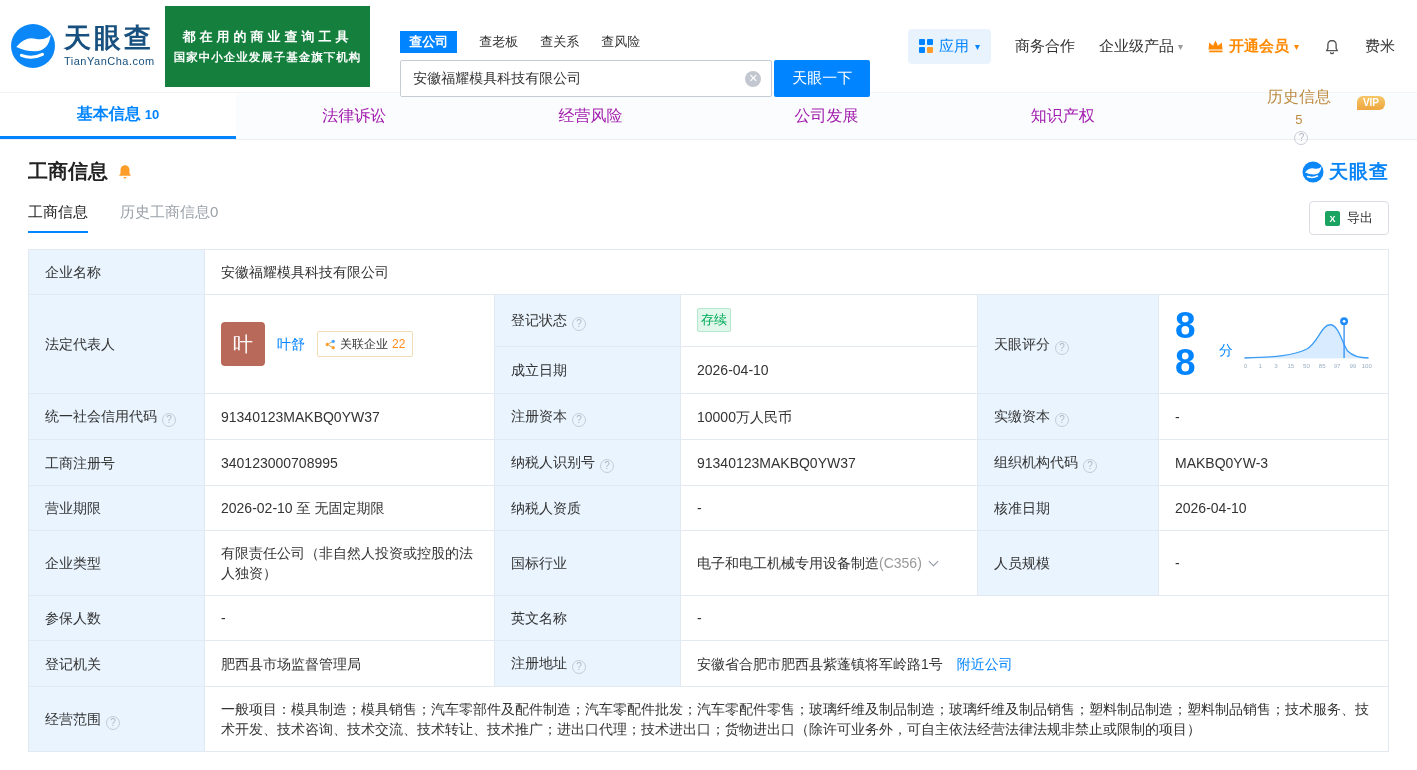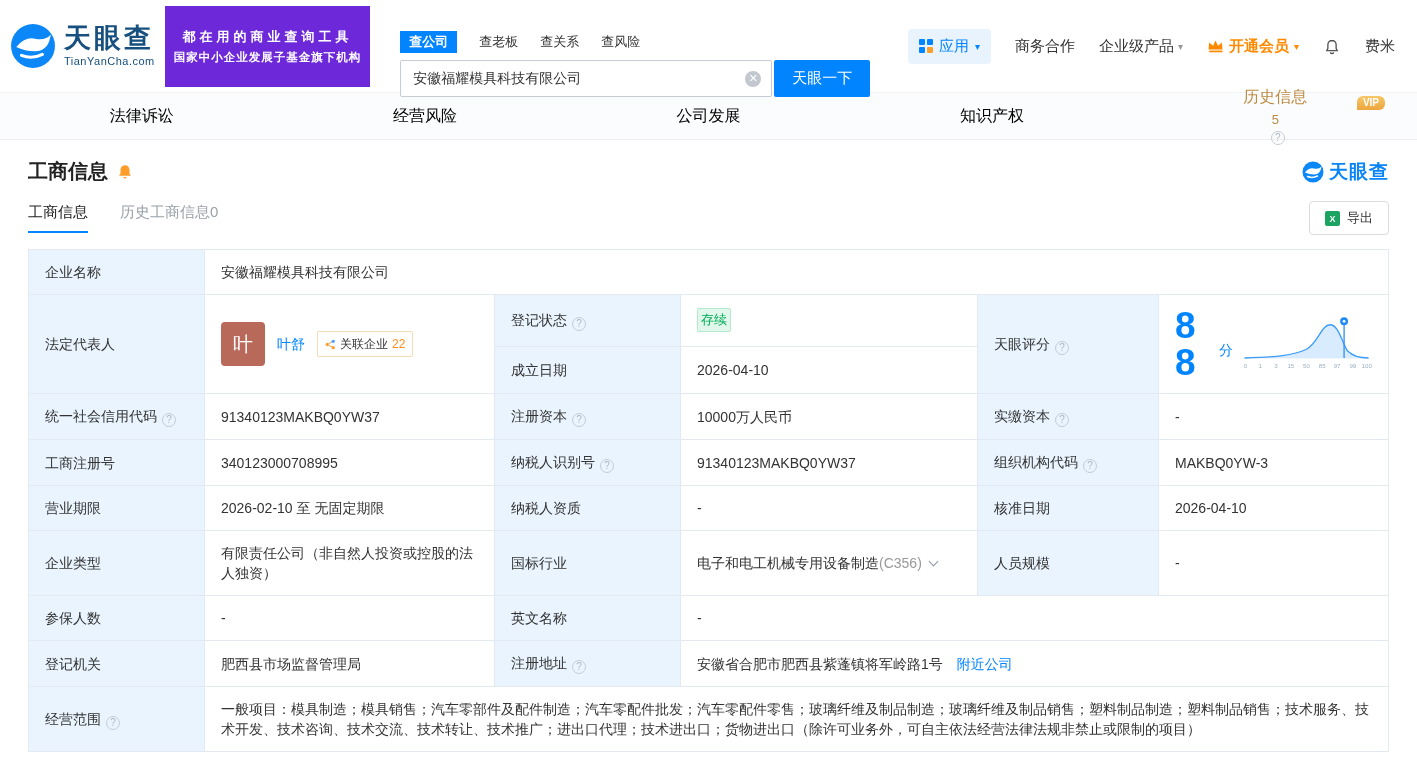--- a/index.html
+++ b/index.html
@@ -5,21 +5,21 @@
   * { margin:0; padding:0; box-sizing:border-box; }
   html,body { width:1417px; height:770px; overflow:hidden; }
   body { font-family:"Liberation Sans","DejaVu Sans",sans-serif; background:#fff; color:#333; }
 
   
   .topbar { display:flex; align-items:center; height:92px; padding:0 22px 0 10px; background:#fff; }
   .logo { display:flex; align-items:center; gap:8px; cursor:pointer; }
   .logo-text { display:flex; flex-direction:column; }
   .logo-title { font-size:27px; font-weight:bold; color:#17507e; letter-spacing:3px; line-height:1; }
   .logo-sub { font-size:11px; color:#17507e; margin-top:3px; letter-spacing:.5px; }
-  .banner { margin-left:10px; background:#6d28d9; color:#fff; padding:22px 9px; text-align:center; }
+  .banner { margin-left:10px; background:#15803d; color:#fff; padding:22px 9px; text-align:center; }
   .banner-line1 { font-size:13px; font-weight:bold; letter-spacing:4px; }
   .banner-line2 { font-size:11.5px; font-weight:bold; letter-spacing:1px; margin-top:4px; }
 
   .search-area { margin-left:30px;margin-top:36px; }
   .search-tabs { display:flex; align-items:center; gap:22px; margin-bottom:7px; }
   .stab { font-size:13px; color:#333; cursor:pointer; }
   .stab.active { background:#0084ff; color:#fff; padding:2px 9px; font-weight:bold; }
   .search-row { display:flex; }
   .search-box { position:relative; width:372px; height:37px; border:1px solid #c6ccd4; border-radius:2px; background:#fff; }
   .search-box input { width:100%; height:100%; border:none; outline:none; padding:0 36px 0 12px; font-size:14px; color:#333; background:transparent; }
@@ -29,21 +29,21 @@
   .top-nav { display:flex; align-items:center; gap:24px; margin-left:auto; }
   .nav-apps { display:flex; align-items:center; gap:6px; background:#e9f3fe; color:#0084ff; padding:8px 11px; border-radius:4px; font-size:15px; cursor:pointer; }
   .nav-item { font-size:15px; color:#333; cursor:pointer; display:flex; align-items:center; gap:4px; }
   .nav-vip { color:#ff8a00; font-size:15px; font-weight:bold; display:flex; gap:5px; align-items:center; cursor:pointer; }
   .caret { font-size:10px; color:#999; }
   .caret.blue { color:#0084ff; }
   .caret.orange { color:#ff8a00; }
 
   
   .main-tabs { display:flex; height:48px; background:#fbfcfd; border-top:1px solid #f1f3f5; border-bottom:1px solid #eceef1; }
-  .mtab { flex:1; display:flex; align-items:center; justify-content:center; font-size:16px; color:#000000; cursor:pointer; position:relative; gap:4px; }
+  .mtab { flex:1; display:flex; align-items:center; justify-content:center; font-size:16px; color:#a21caf; cursor:pointer; position:relative; gap:4px; }
   .mtab.active { color:#0084ff; font-weight:bold; border-bottom:3px solid #0084ff; background:#fff; }
   .mtab-count { font-size:13px; }
   .mtab.history { color:#bd8b41;flex-direction:column; }
   .vip-badge { position:absolute; top:3px; right:32px; background:linear-gradient(180deg,#f7c768,#eda63e); color:#fff; font-size:10px; font-weight:bold; padding:0 6px; height:14px; line-height:14px; border-radius:6px 6px 6px 0; }
 
   
   .section-head { display:flex; align-items:center; padding:18px 28px 0 28px; }
   .section-title { font-size:20px; font-weight:bold; color:#222; }
   .bell-wrap { margin-left:8px; display:flex; align-items:center; cursor:pointer; }
   .brand-right { margin-left:auto; display:flex; align-items:center; gap:5px; color:#0a85f8; font-size:19px; font-weight:bold; letter-spacing:1px; cursor:pointer; }
@@ -138,20 +138,24 @@
       <svg width="18" height="19" viewBox="0 0 24 24">
         <path fill="none" stroke="#555" stroke-width="1.8" d="M12 4c-3.3 0-5.5 2.6-5.5 5.8v4.7L5 17.5h14l-1.5-3V9.8C17.5 6.6 15.3 4 12 4z"></path>
         <path fill="none" stroke="#555" stroke-width="1.8" d="M10 19.5a2 2 0 0 0 4 0"></path>
       </svg>
     </div>
     <div class="nav-item">费米</div>
   </nav>
 </header>
 
 <nav class="main-tabs">
+  <div class="mtab active">
+    <span class="mtab-label">基本信息</span>
+    <span class="mtab-count">10</span>
+  </div>
   <div class="mtab">
     <span class="mtab-label">法律诉讼</span>
   </div>
   <div class="mtab">
     <span class="mtab-label">经营风险</span>
   </div>
   <div class="mtab">
     <span class="mtab-label">公司发展</span>
   </div>
   <div class="mtab">

